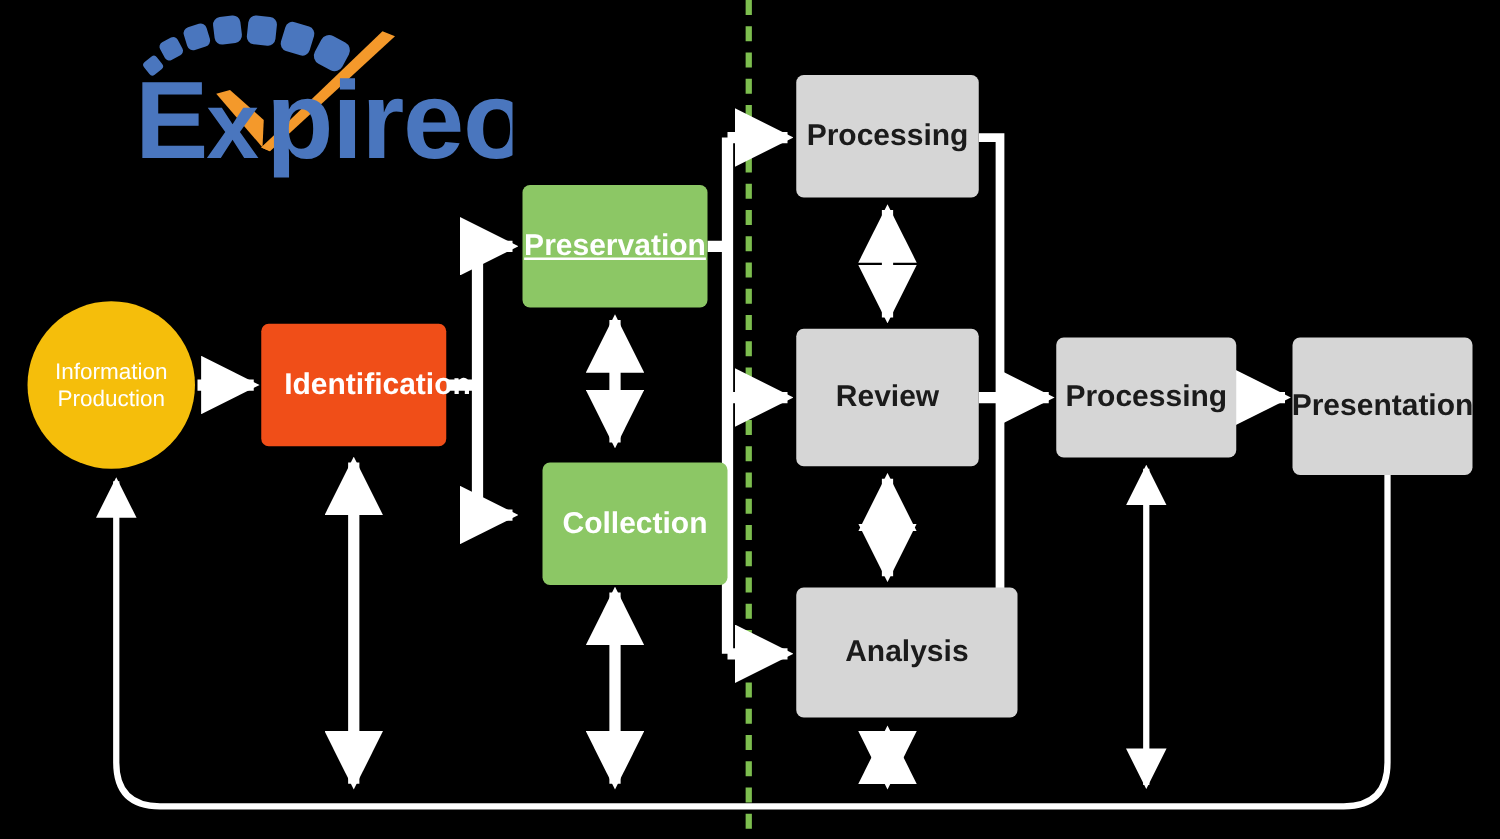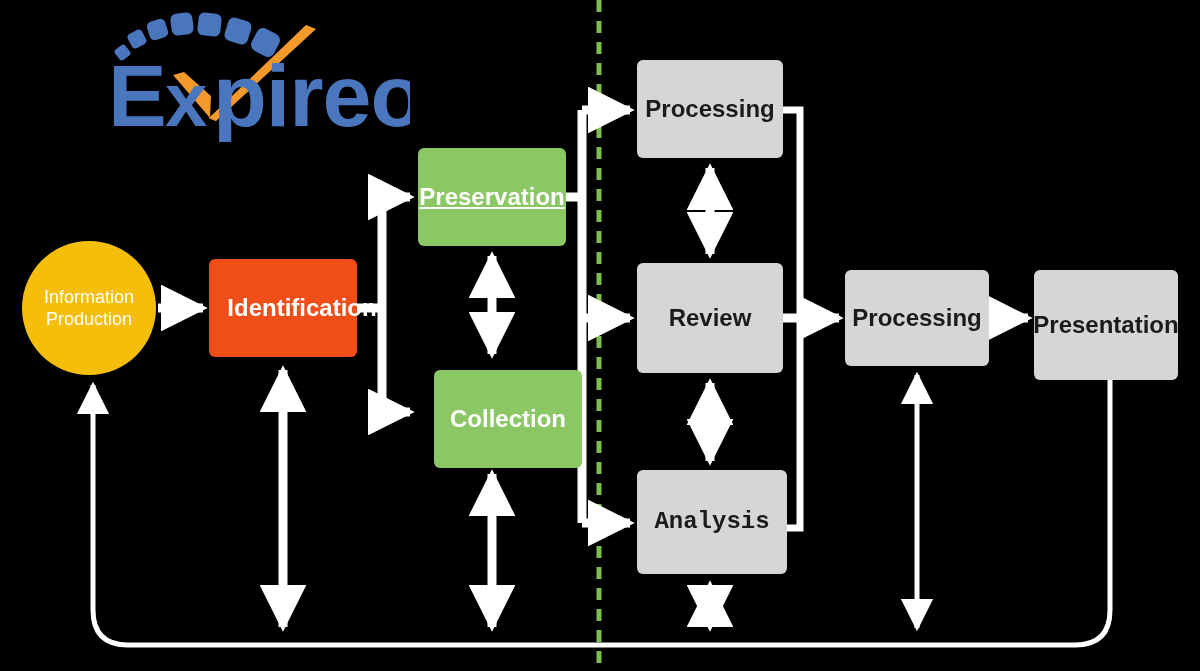--- a/index.html
+++ b/index.html
@@ -151,21 +151,21 @@
   </div>
 
   <div class="node node-rect dark-text" style="left:637px; top:60px; width:146px; height:98px; background:#D6D6D6;">
     <span>Processing</span>
   </div>
 
   <div class="node node-rect dark-text" style="left:637px; top:263px; width:146px; height:110px; background:#D6D6D6;text-align:right;">
     <span>Review</span>
   </div>
 
-  <div class="node node-rect dark-text" style="left:637px; top:470px; width:150px; height:104px; background:#D6D6D6;font-family:Liberation Mono, monospace;">
+  <div class="node node-rect dark-text" style="left:637px; top:470px; width:177px; height:104px; background:#D6D6D6;">
     <span>Analysis</span>
   </div>
 
   <div class="node node-rect dark-text" style="left:845px; top:270px; width:144px; height:96px; background:#D6D6D6;">
     <span>Processing</span>
   </div>
 
   <div class="node node-rect dark-text" style="left:1034px; top:270px; width:144px; height:110px; background:#D6D6D6;">
     <span>Presentation</span>
   </div>

